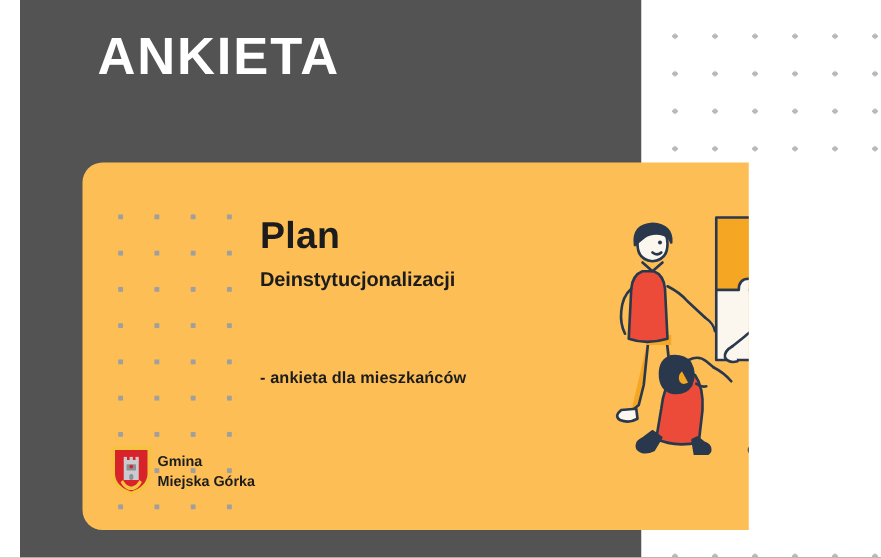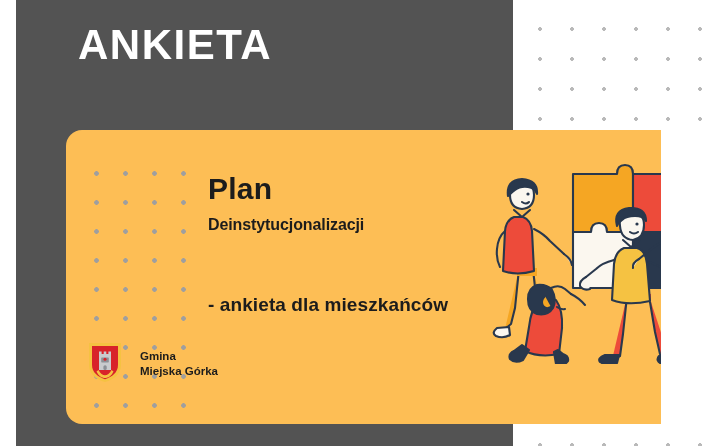--- a/index.html
+++ b/index.html
@@ -56,21 +56,21 @@
     letter-spacing: 1.5px;
     color: #ffffff;
     line-height: 1;
     white-space: nowrap;
   }
 
   
   .orange-card {
     position: absolute;
     left: 50px; top: 130px;
-    width: 595px; height: 294px;
+    width: 533px; height: 294px;
     background: #fdbe55;
     border-radius: 16px 0 0 16px;
     overflow: hidden;
   }
   .card-dot-field {
     position: absolute;
     left: 16px; top: 29px;
     width: 120px; height: 250px;
     background-image: radial-gradient(#9f9f9f 2.2px, transparent 2.3px);
     background-size: 29px 29px;
@@ -93,34 +93,34 @@
     font-size: 16px;
     font-weight: bold;
     color: #1c1c1c;
     line-height: 1.2;
     margin-top: 10px;
     letter-spacing: -0.1px;
   }
   .subheadline {
     position: absolute;
     left: 142px; top: 164px;
-    font-size: 19px;
+    font-size: 13px;
     font-weight: bold;
     color: #1c1c1c;
     letter-spacing: 0.1px;
     white-space: nowrap;
   }
 
   
   .logo-lockup {
     position: absolute;
-    left: 21px; top: 211px;
+    left: 21px; top: 225px;
     display: flex;
     align-items: center;
-    gap: 17px;
+    gap: 3px;
   }
   .crest-icon { display: block; }
   .logo-text {
     font-size: 11.5px;
     font-weight: bold;
     color: #1c1c1c;
     line-height: 1.32;
     white-space: nowrap;
   }
 

